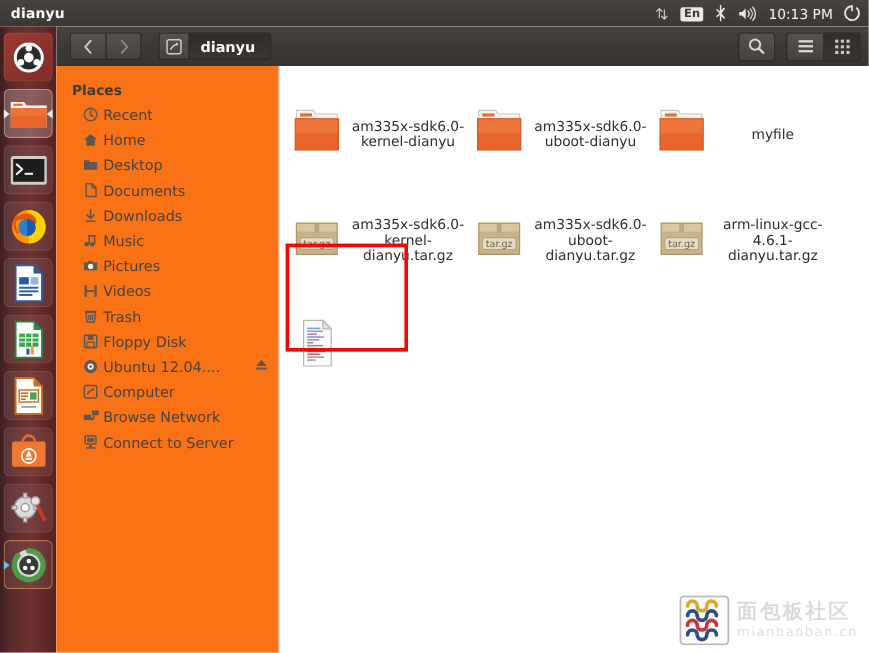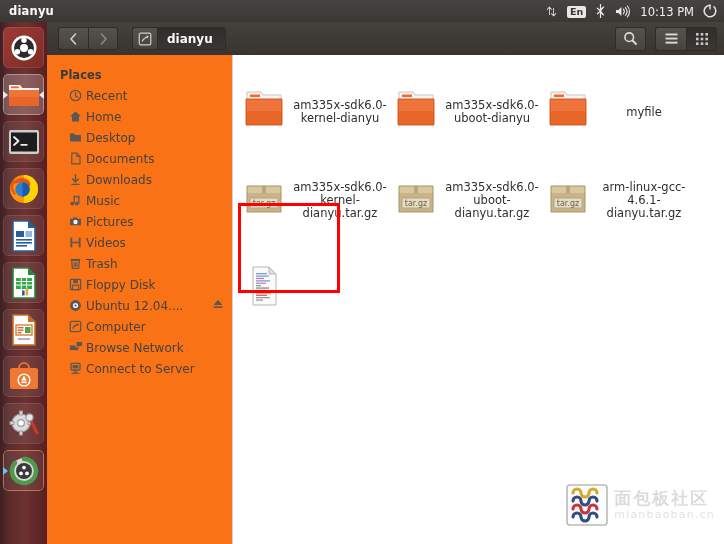--- a/index.html
+++ b/index.html
@@ -136,21 +136,21 @@
     font-size: 11.5px; line-height: 13px; color: #2f2e2c;
     word-break: break-word;
   }
   #red-box {
     position: absolute; left: 5px; top: 148px; width: 102px; height: 90px;
     border: 3px solid #ff0000; pointer-events: none; z-index: 5;
   }
 
   
   #watermark {
-    position: absolute; right: 8px; bottom: 18px;
+    position: absolute; right: 8px; bottom: 6px;
     display: flex; align-items: center; gap: 6px; opacity: .92;
   }
   #wm-text { display: flex; flex-direction: column; line-height: 1; }
   #wm-cn { font-size: 17px; color: #d9d9d9; letter-spacing: 2px; font-weight: bold; }
   #wm-en { font-size: 11px; color: #dedede; letter-spacing: 1.2px; margin-top: 2px; }
 </style>
 </head>
 <body>
 
 <div id="screen">

